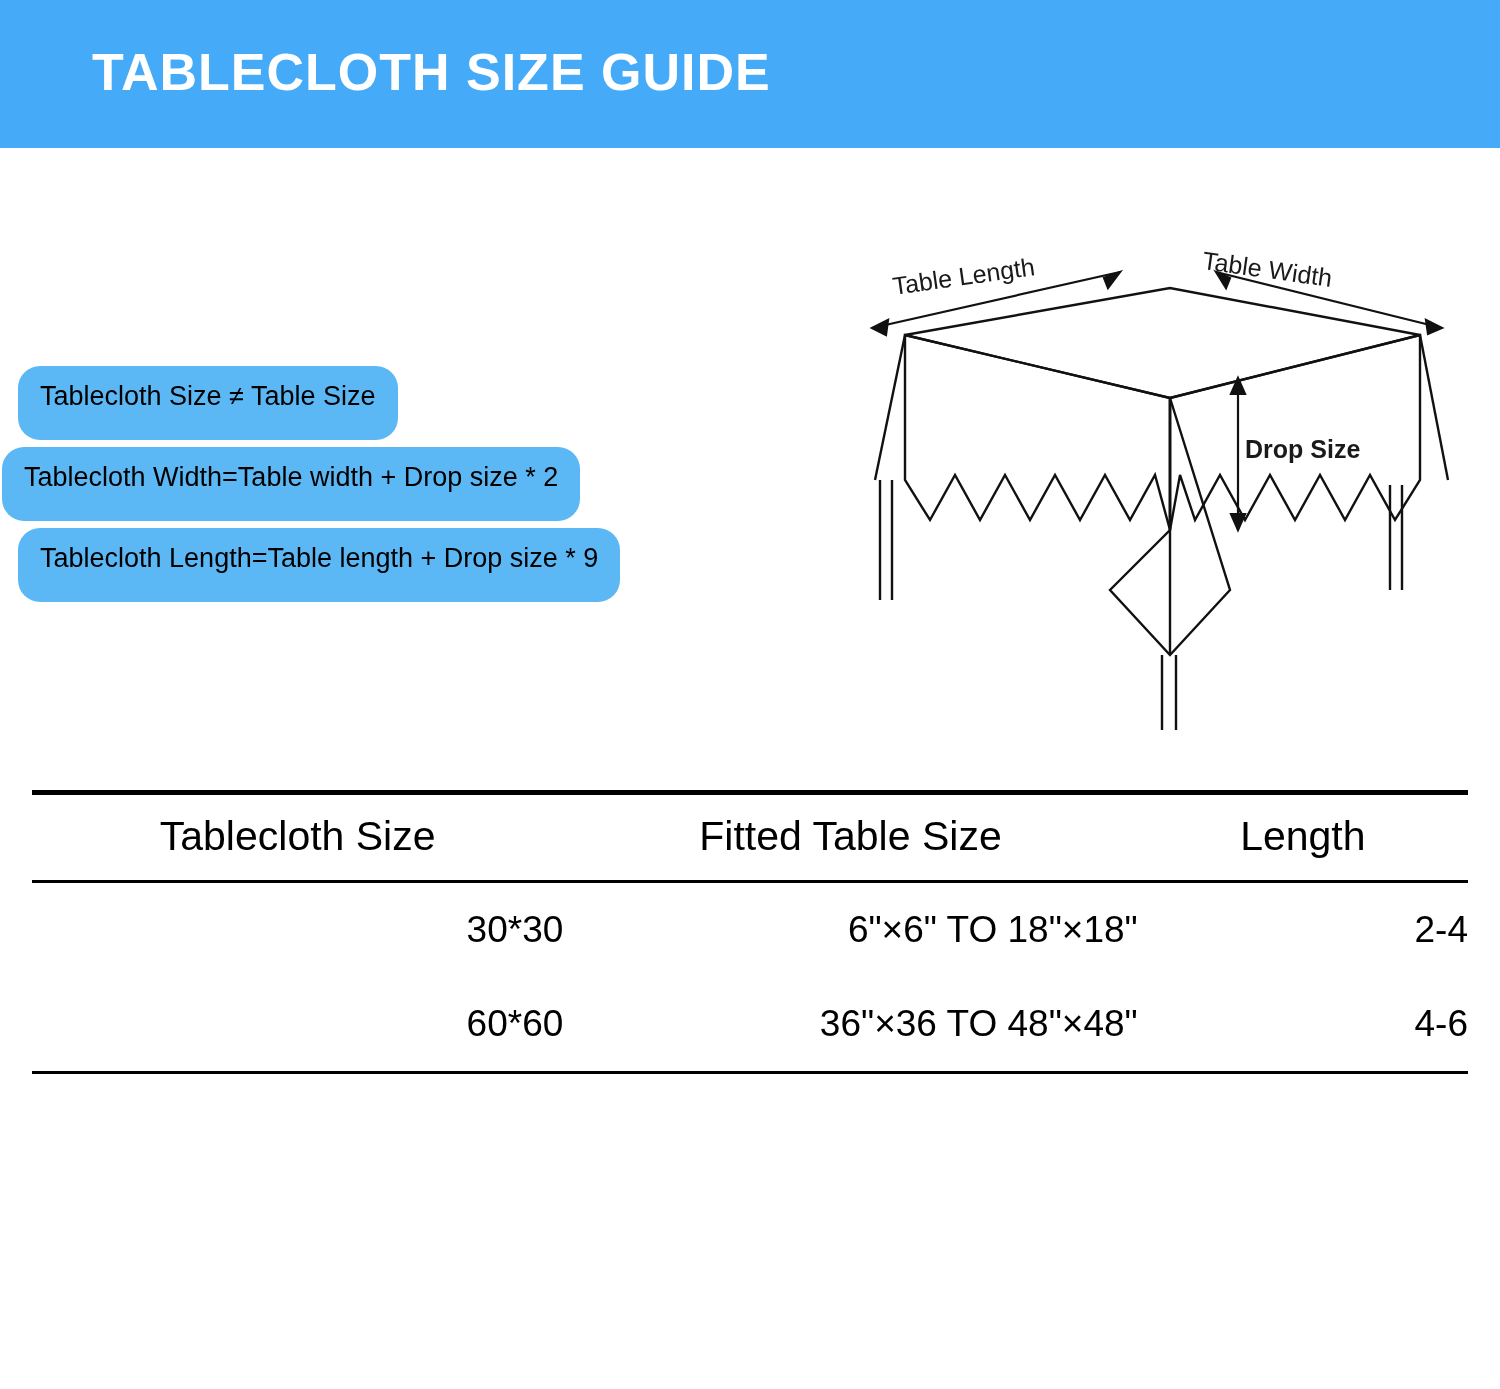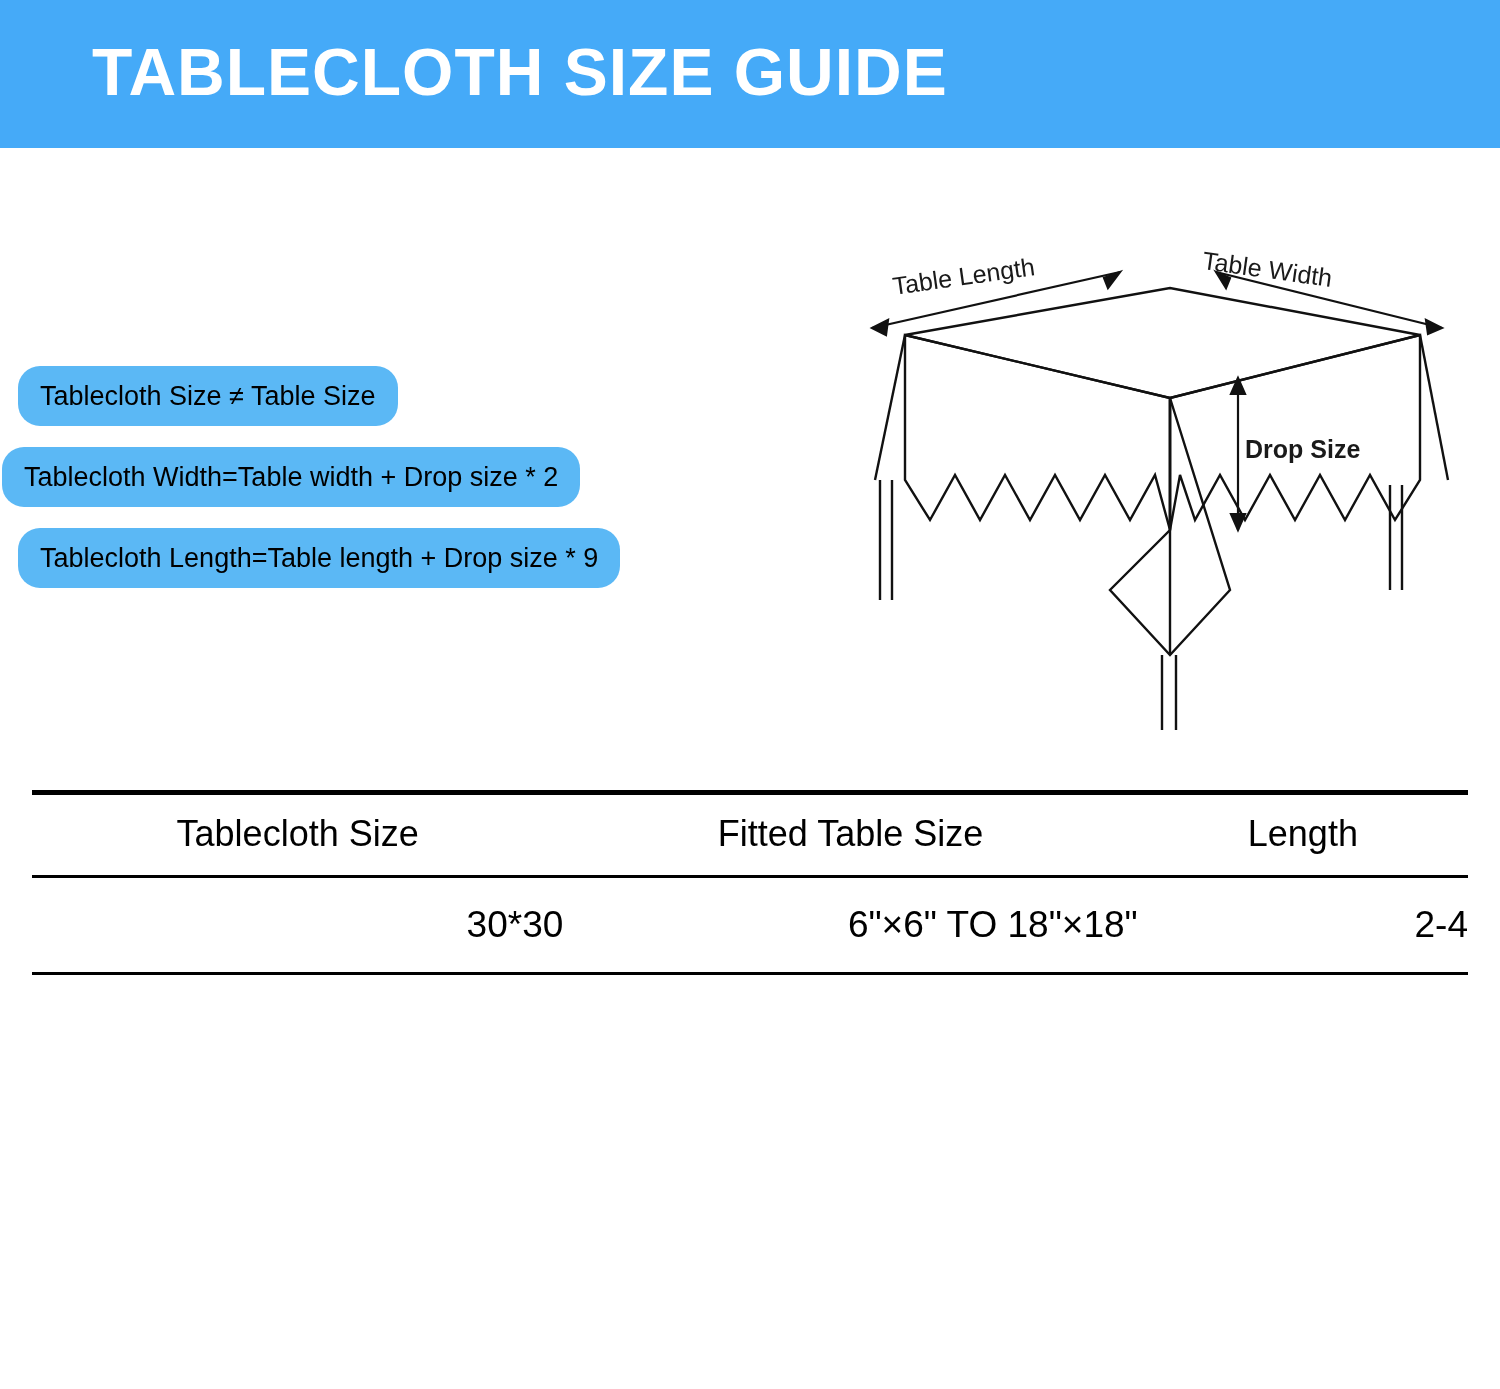--- a/index.html
+++ b/index.html
@@ -22,37 +22,37 @@
     left: 0;
     top: 0;
     width: 1500px;
     height: 148px;
     background: #45aaf8;
   }
   .header-title {
     position: absolute;
     left: 92px;
     top: 22px;
-    font-size: 66px;
+    font-size: 52px;
     line-height: 100px;
     font-weight: bold;
     color: #ffffff;
     letter-spacing: 1px;
     white-space: nowrap;
   }
 
   
   .pill {
     position: absolute;
     background: #5bb8f5;
     border-radius: 22px;
     height: 44px;
     display: flex;
-    align-items: center;
-    padding: 8px 22px;
+    align-items: flex-start;
+    padding: 15px 22px;
     font-size: 27px;
     color: #000000;
     white-space: nowrap;
   }
   #pill-0 { left: 18px; top: 366px; }
   #pill-1 { left: 2px; top: 447px; }
   #pill-2 { left: 18px; top: 528px; }
 
   
   .illustration {
@@ -100,21 +100,21 @@
   .rule-thick { height: 5px; }
   .rule-thin { height: 3px; }
 
   .tbl {
     width: 100%;
     border-collapse: collapse;
     table-layout: fixed;
   }
   .tbl th {
     font-weight: normal;
-    font-size: 36px;
+    font-size: 41px;
     padding: 18px 0 20px 0;
     text-align: center;
   }
   .tbl td {
     font-size: 37px;
     padding: 26px 0 26px 0;
     text-align: right;
   }
   .col-size   { width: 37%; }
   .col-fitted { width: 40%; }
@@ -202,16 +202,21 @@
       <col class="col-size">
         <col class="col-fitted">
         <col class="col-seat">
     </colgroup>
     <tbody>
       <tr>
         <td>30*30</td>
         <td>6"×6" TO 18"×18"</td>
         <td>2-4</td>
       </tr>
+      <tr>
+        <td>60*60</td>
+        <td>36"×36 TO 48"×48"</td>
+        <td>4-6</td>
+      </tr>
     </tbody>
   </table>
   <div class="rule rule-thin"></div>
 </div>
 
 </body></html>

